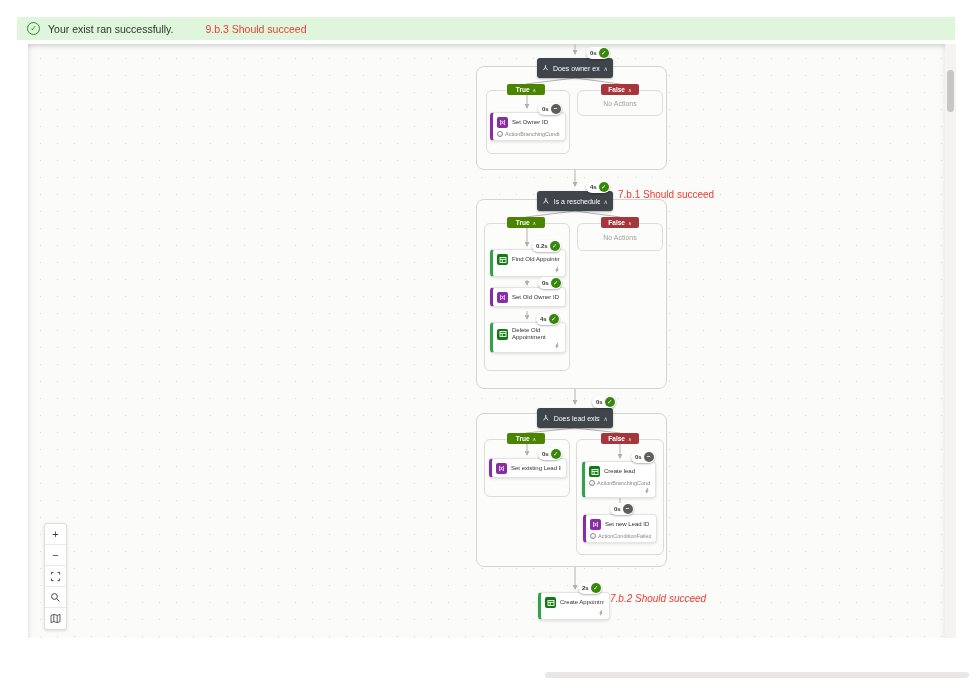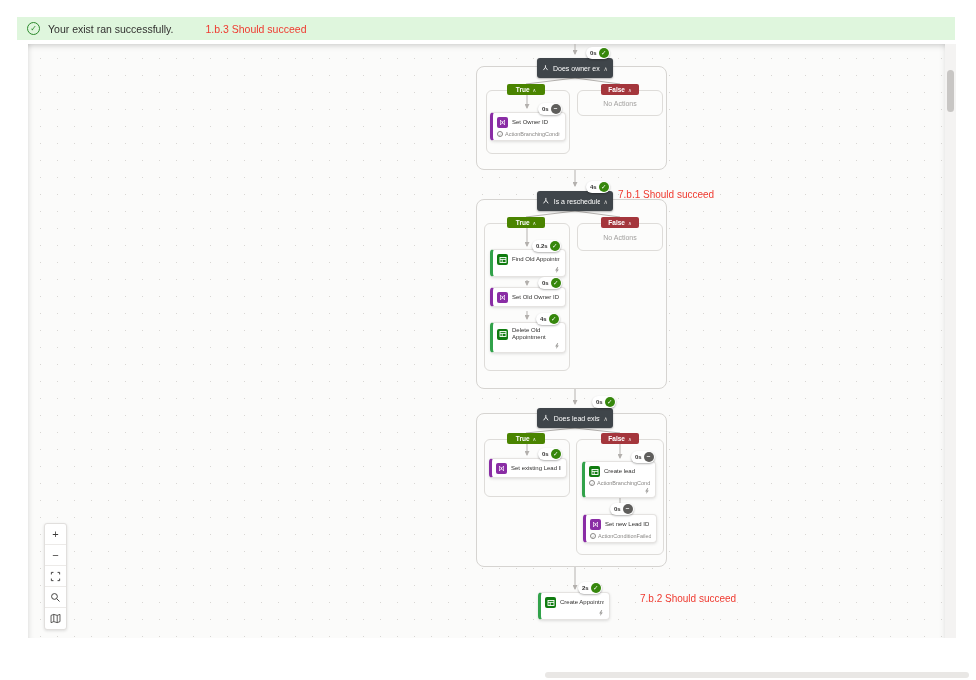--- a/index.html
+++ b/index.html
@@ -94,21 +94,21 @@
           border-bottom:1px solid #eceae8; cursor:pointer; color:#3b3a39;
           font-size:11px; }
   .zbtn:last-child { border-bottom:none; }
 </style>
 </head>
 <body>
 
 <div class="banner">
   <span class="banner-check">✓</span>
   <span class="banner-msg">Your exist ran successfully.</span>
-  <span class="banner-annotation">1.b.3 Should succeed</span>
+  <span class="banner-annotation">9.b.3 Should succeed</span>
 </div>
 
 <div class="canvas"></div>
 
 <div class="outer-box" style="left:476px;top:66px;width:191px;height:104px;"></div>
 <div class="outer-box" style="left:476px;top:199px;width:191px;height:190px;"></div>
 <div class="outer-box" style="left:476px;top:413px;width:191px;height:154px;"></div>
 
 <div class="inner-box" style="left:486px;top:90px;width:84px;height:64px;"></div>
 <div class="inner-box" style="left:577px;top:90px;width:86px;height:26px;"></div>
@@ -363,21 +363,21 @@
         </svg>
     </span>
     <span class="ctitle nowrap">Create Appointment</span>
   </div>
   <div class="cfoot">
     <svg width="6" height="6" viewBox="0 0 8 8">
         <path d="M4.5,0 L1.5,4.5 H3.4 L2.8,8 L6.5,3.2 H4.4 L5.6,0 Z" fill="#a19f9d"></path>
       </svg>
   </div>
 </div>
-<div class="annotation" style="left:640px;top:593px;">7.b.2 Should succeed</div>
+<div class="annotation" style="left:610px;top:593px;font-style:italic;">7.b.2 Should succeed</div>
 
 <div class="zoombar">
   <div class="zbtn">+</div>
   <div class="zbtn">−</div>
   <div class="zbtn">
     <svg width="11" height="11" viewBox="0 0 16 16">
       <g stroke="#3b3a39" stroke-width="1.4" fill="none">
           <path d="M2,5 V2 H5"></path>
           <path d="M11,2 H14 V5"></path>
           <path d="M14,11 V14 H11"></path>

